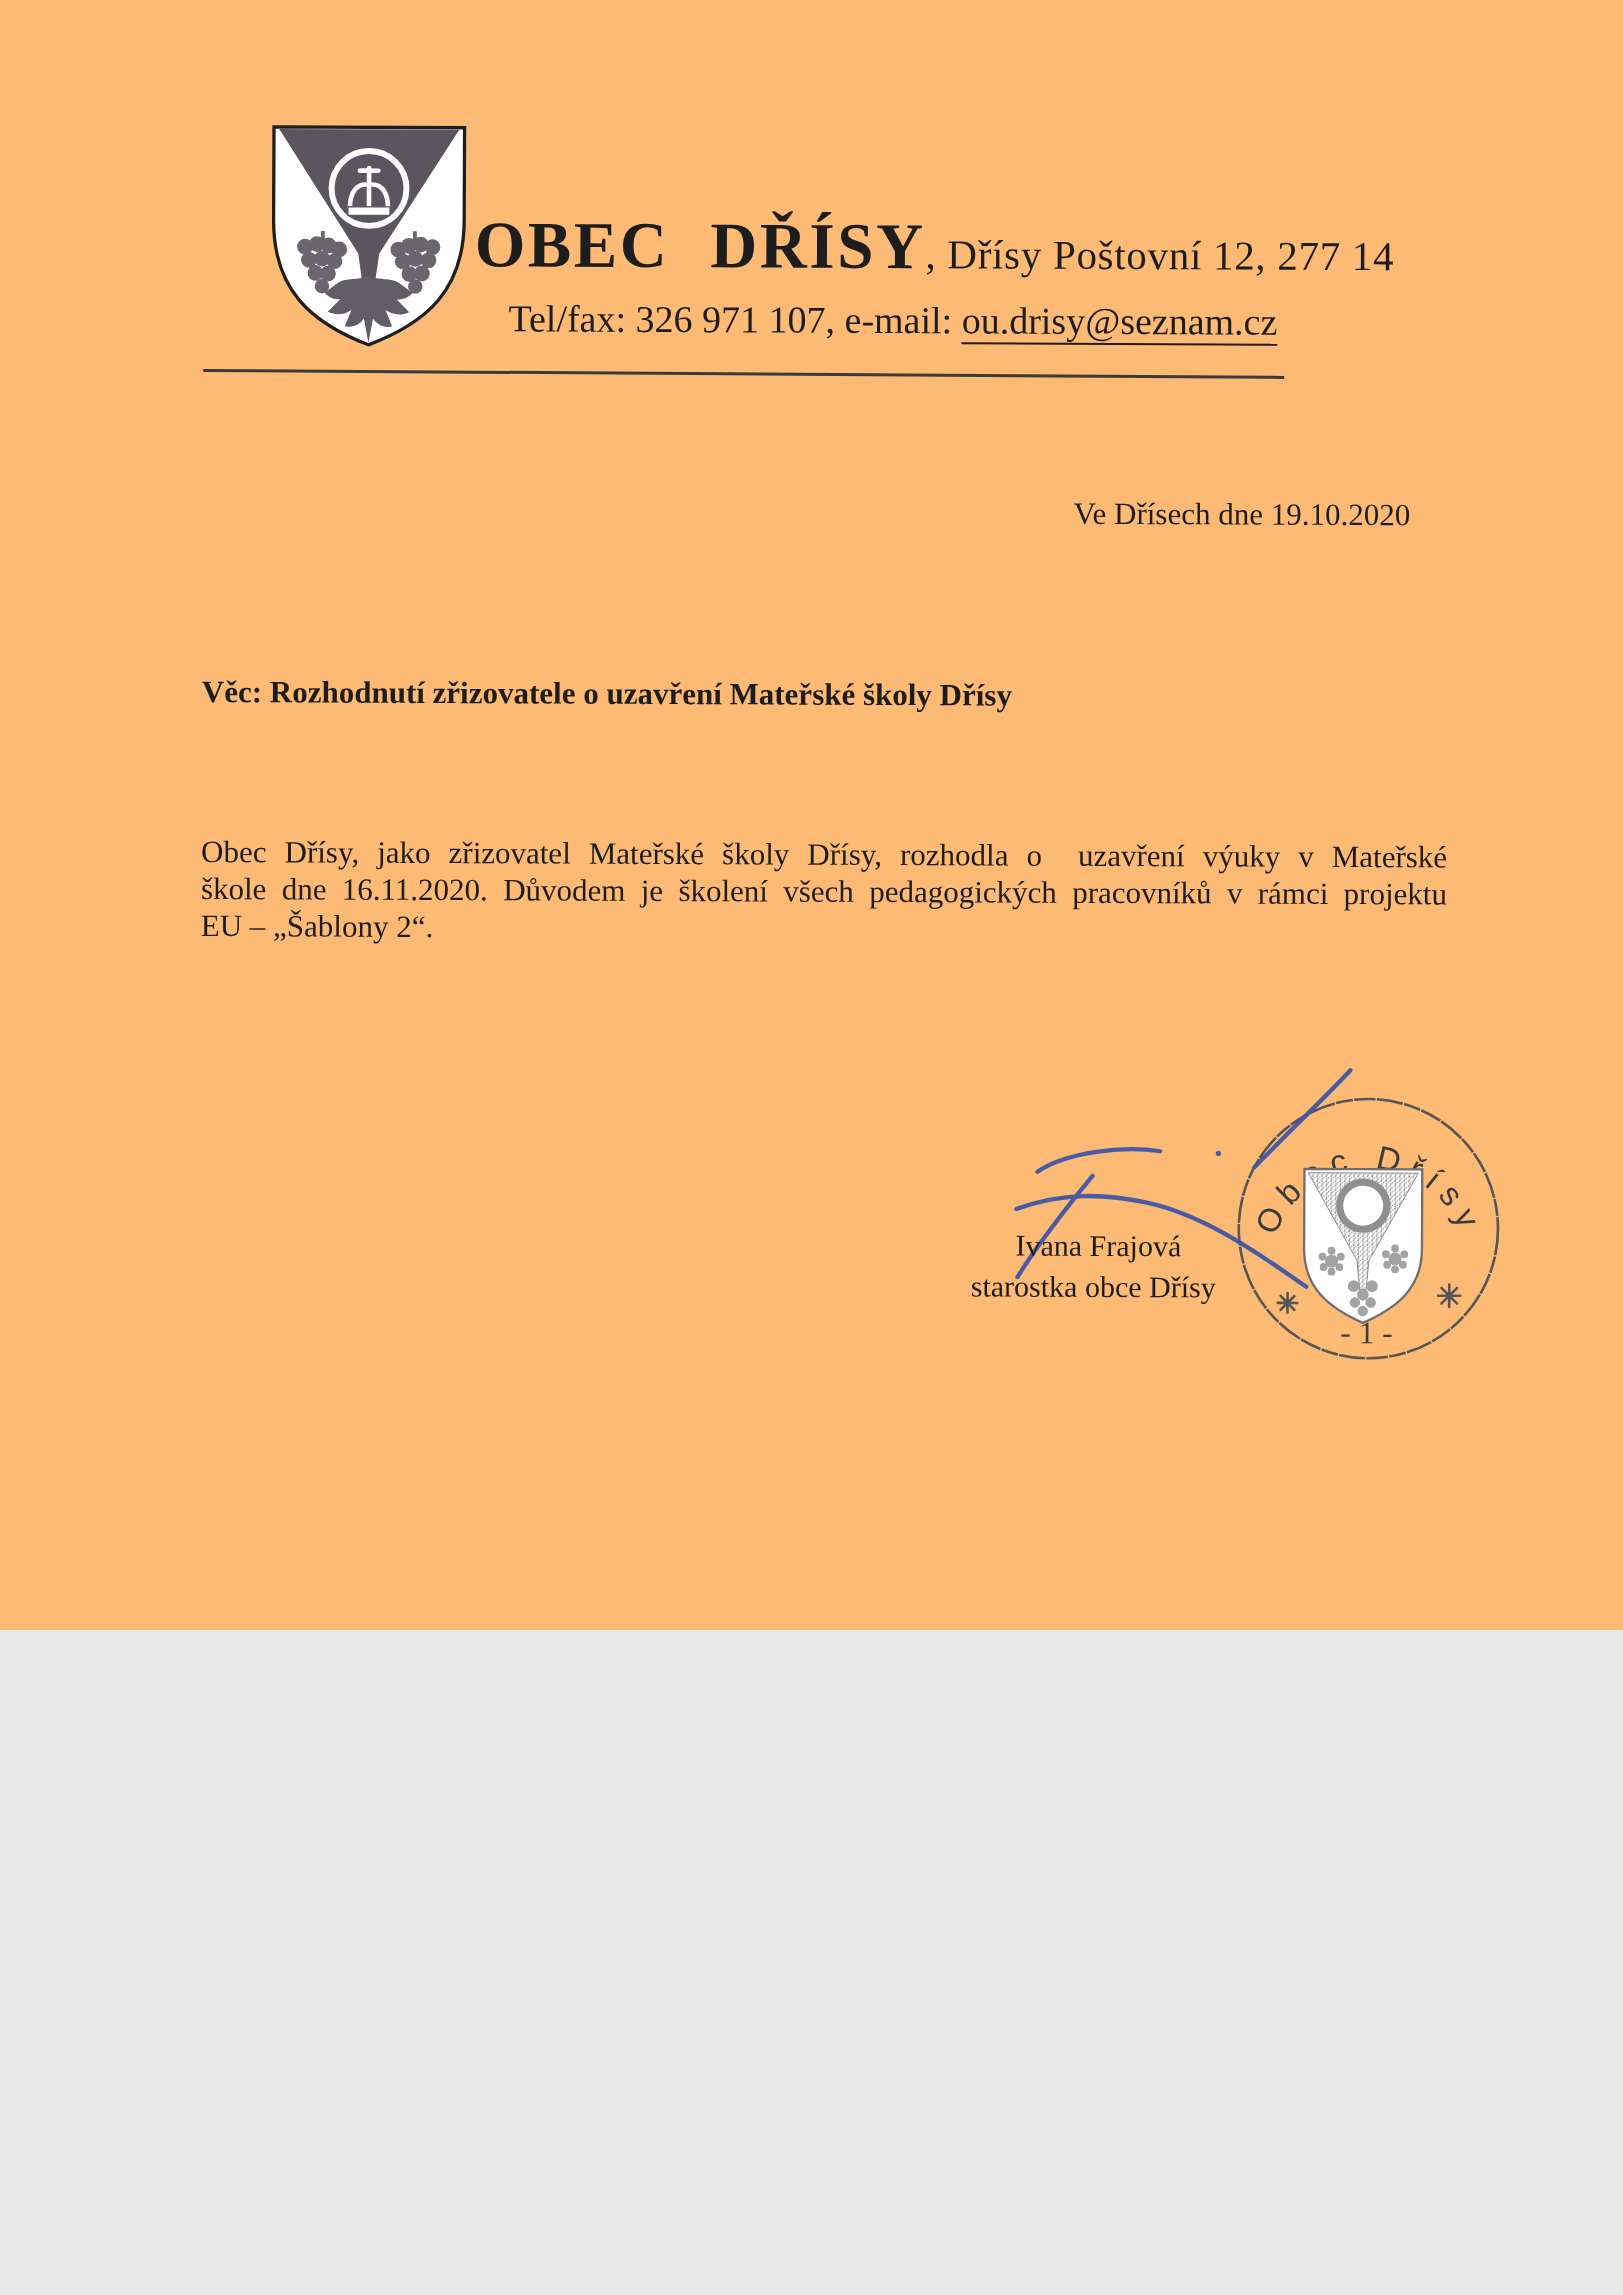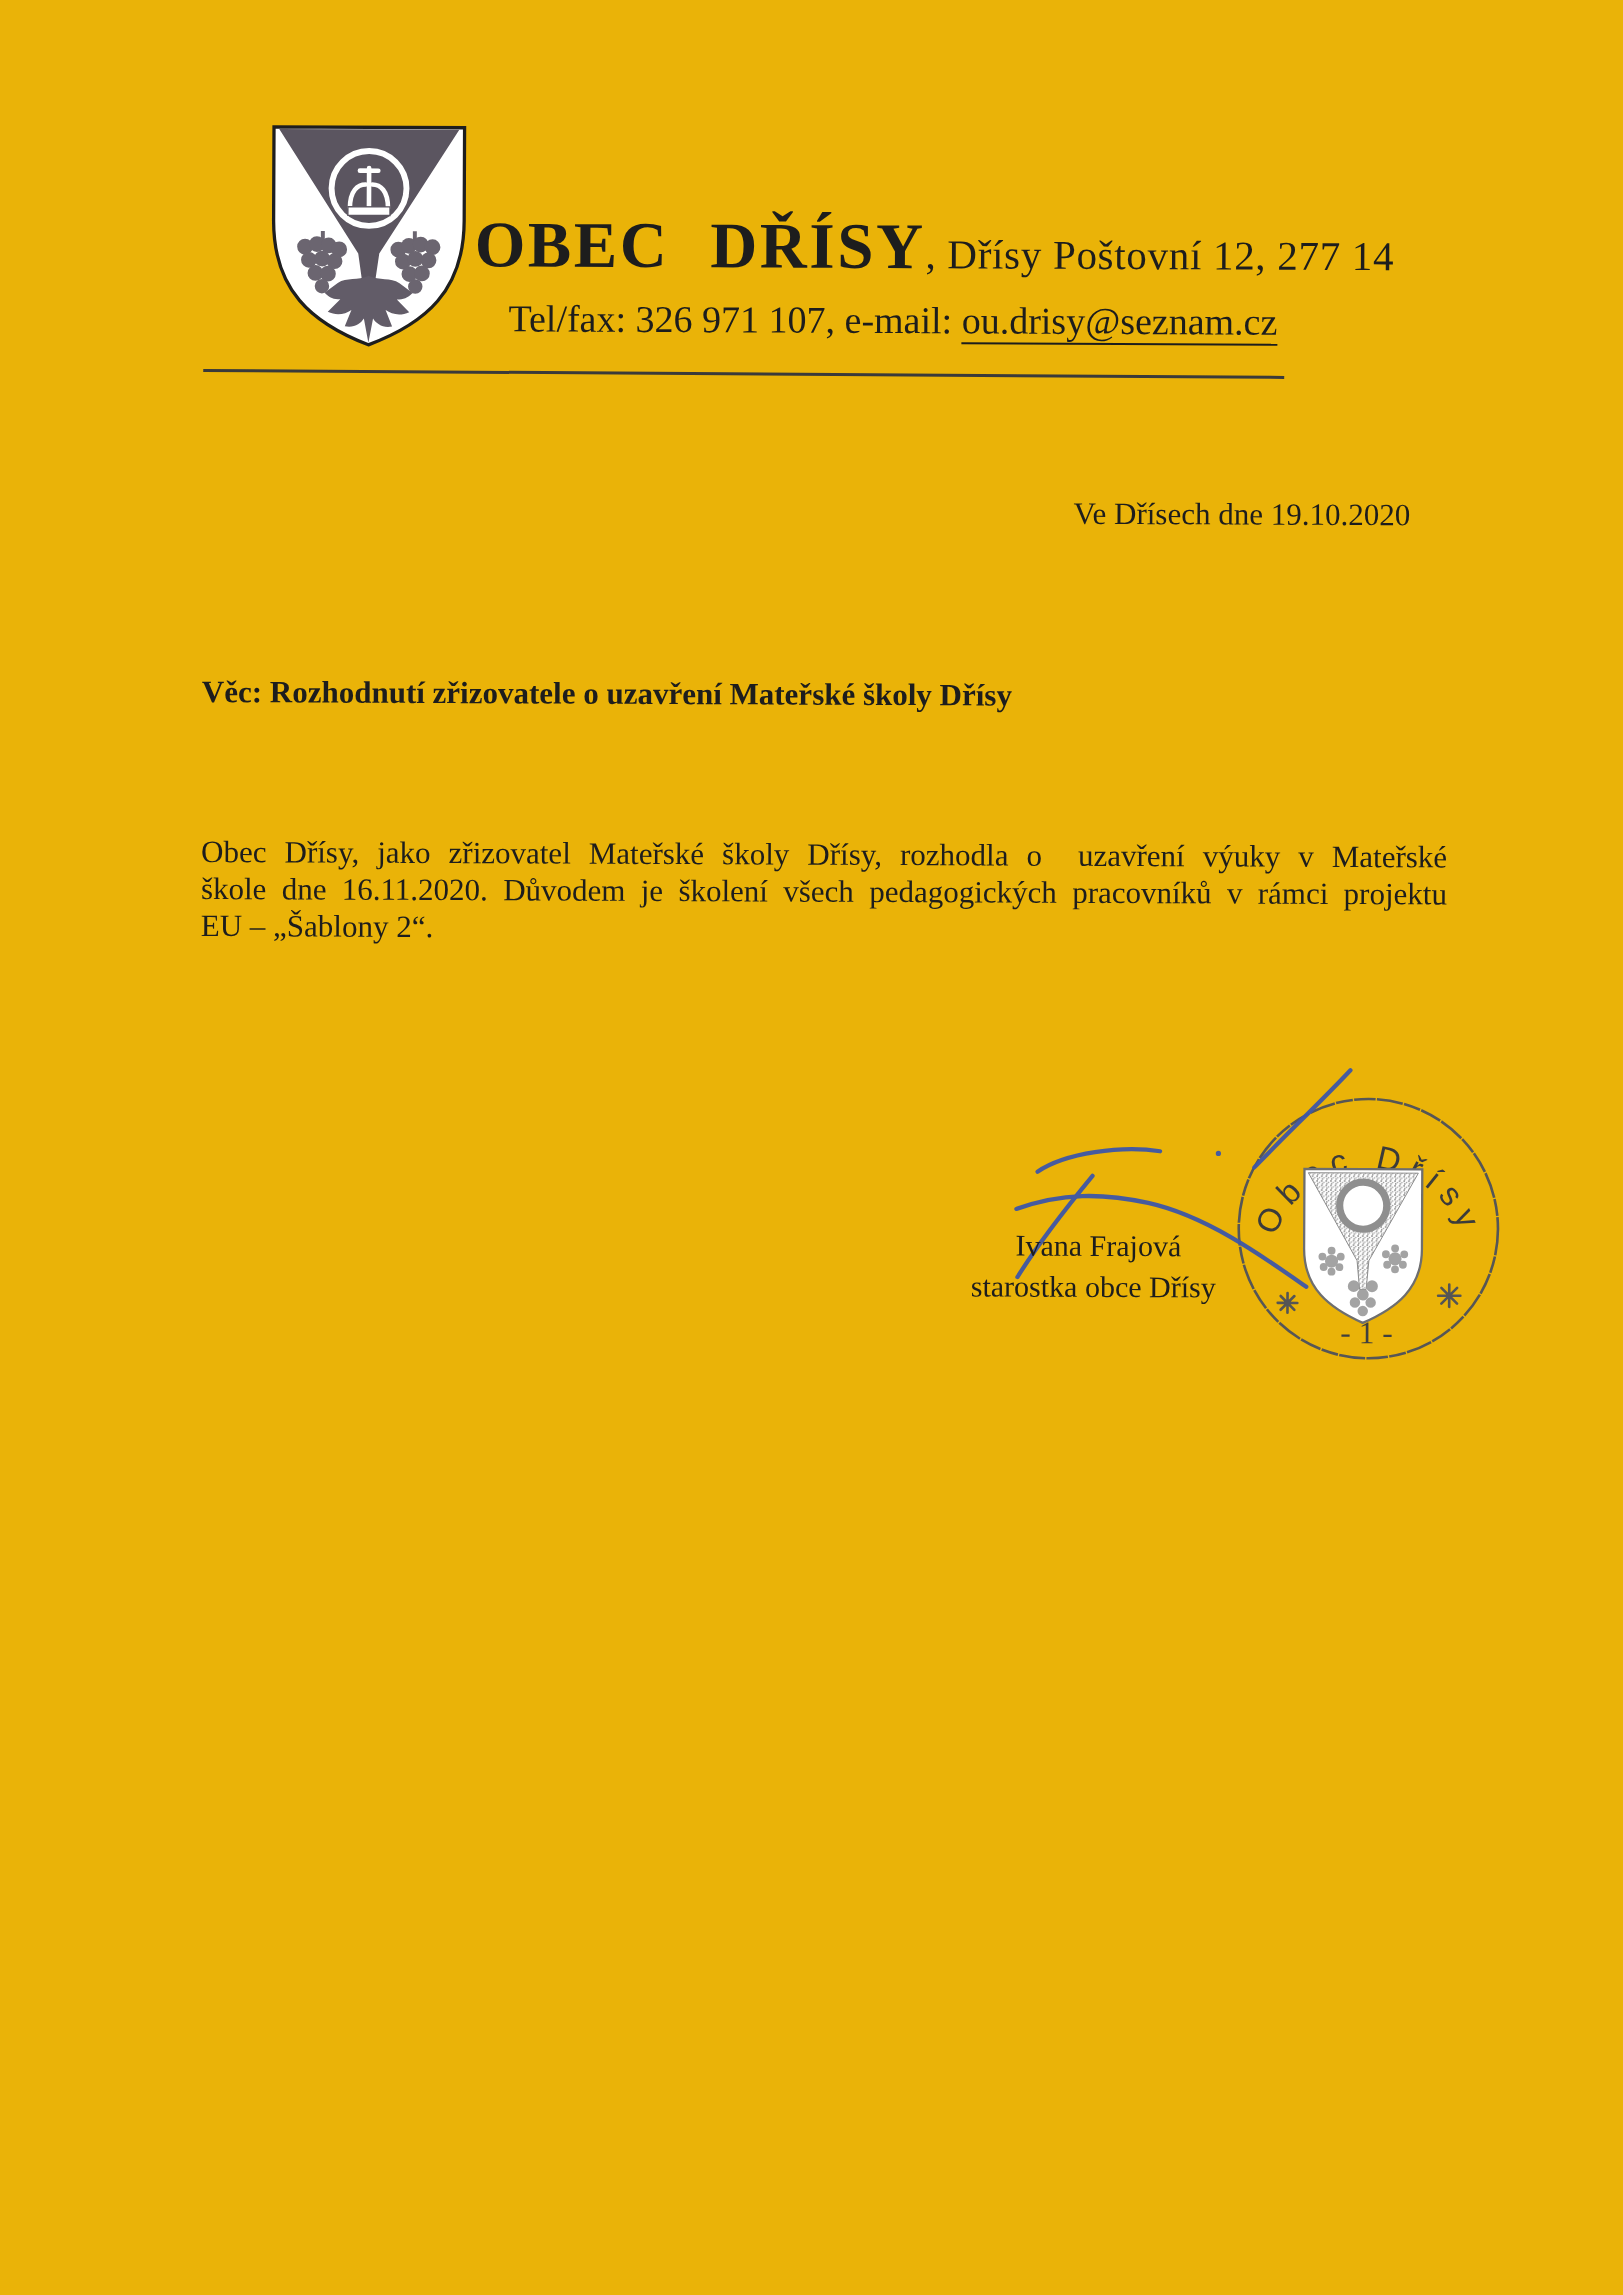--- a/index.html
+++ b/index.html
@@ -5,22 +5,22 @@
   :root{
     --ink:#1d1d1d;
     --ink-soft:#333333;
     --sig:#3e57a8;
     --stamp:#4f4f4f;
     --heraldic:#5b5560;
   }
   html,body{margin:0;padding:0;background:#e8e8e8;}
   .page{
     position:relative;
-    width:1623px;height:2295px;
-    background:#eab308;
+    width:1623px;height:1630px;
+    background:#fdba74;
     overflow:hidden;
     font-family:"Liberation Serif", serif;
     color:var(--ink);
     text-decoration:underline;
   }
   .content{
     position:absolute;inset:0;
     transform:rotate(0.25deg);
     transform-origin:196px 196px;
   }

